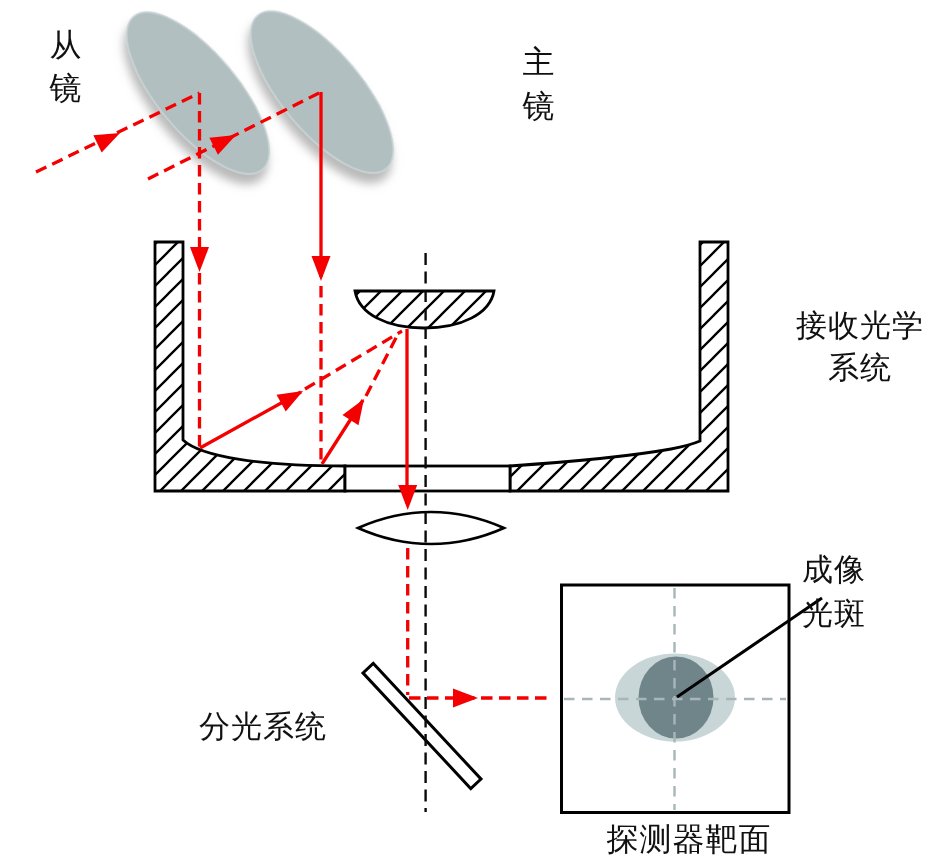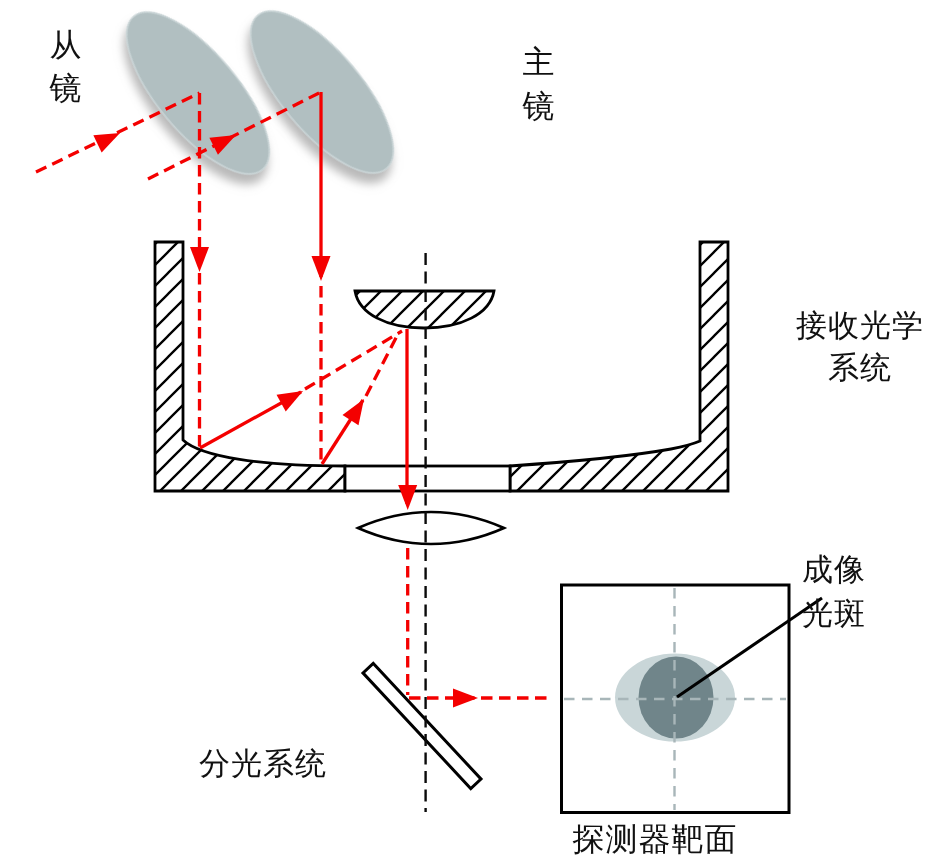--- a/index.html
+++ b/index.html
@@ -88,17 +88,17 @@
       <use href="#arrow" class="arrowfill" transform="translate(478,698) rotate(0)"></use>
     </g>
   </svg>
 
   <div class="lbl" style="left:38px;top:24px;width:56px;">从
 镜</div>
   <div class="lbl" style="left:511px;top:40px;width:56px;line-height:44px;">主
 镜</div>
   <div class="lbl" style="left:770px;top:305px;width:180px;font-size:31px;line-height:42px;">接收光学
 系统</div>
-  <div class="lbl" style="left:190px;top:742px;width:146px;font-size:31px;">分光系统</div>
+  <div class="lbl" style="left:190px;top:705px;width:146px;font-size:31px;">分光系统</div>
   <div class="lbl" style="left:792px;top:548px;width:84px;font-size:31px;line-height:44px;">成像
 光斑</div>
-  <div class="lbl" style="left:540px;top:818px;width:230px;">探测器靶面</div>
+  <div class="lbl" style="left:574px;top:818px;width:230px;">探测器靶面</div>
 </div>
 
 </body></html>

